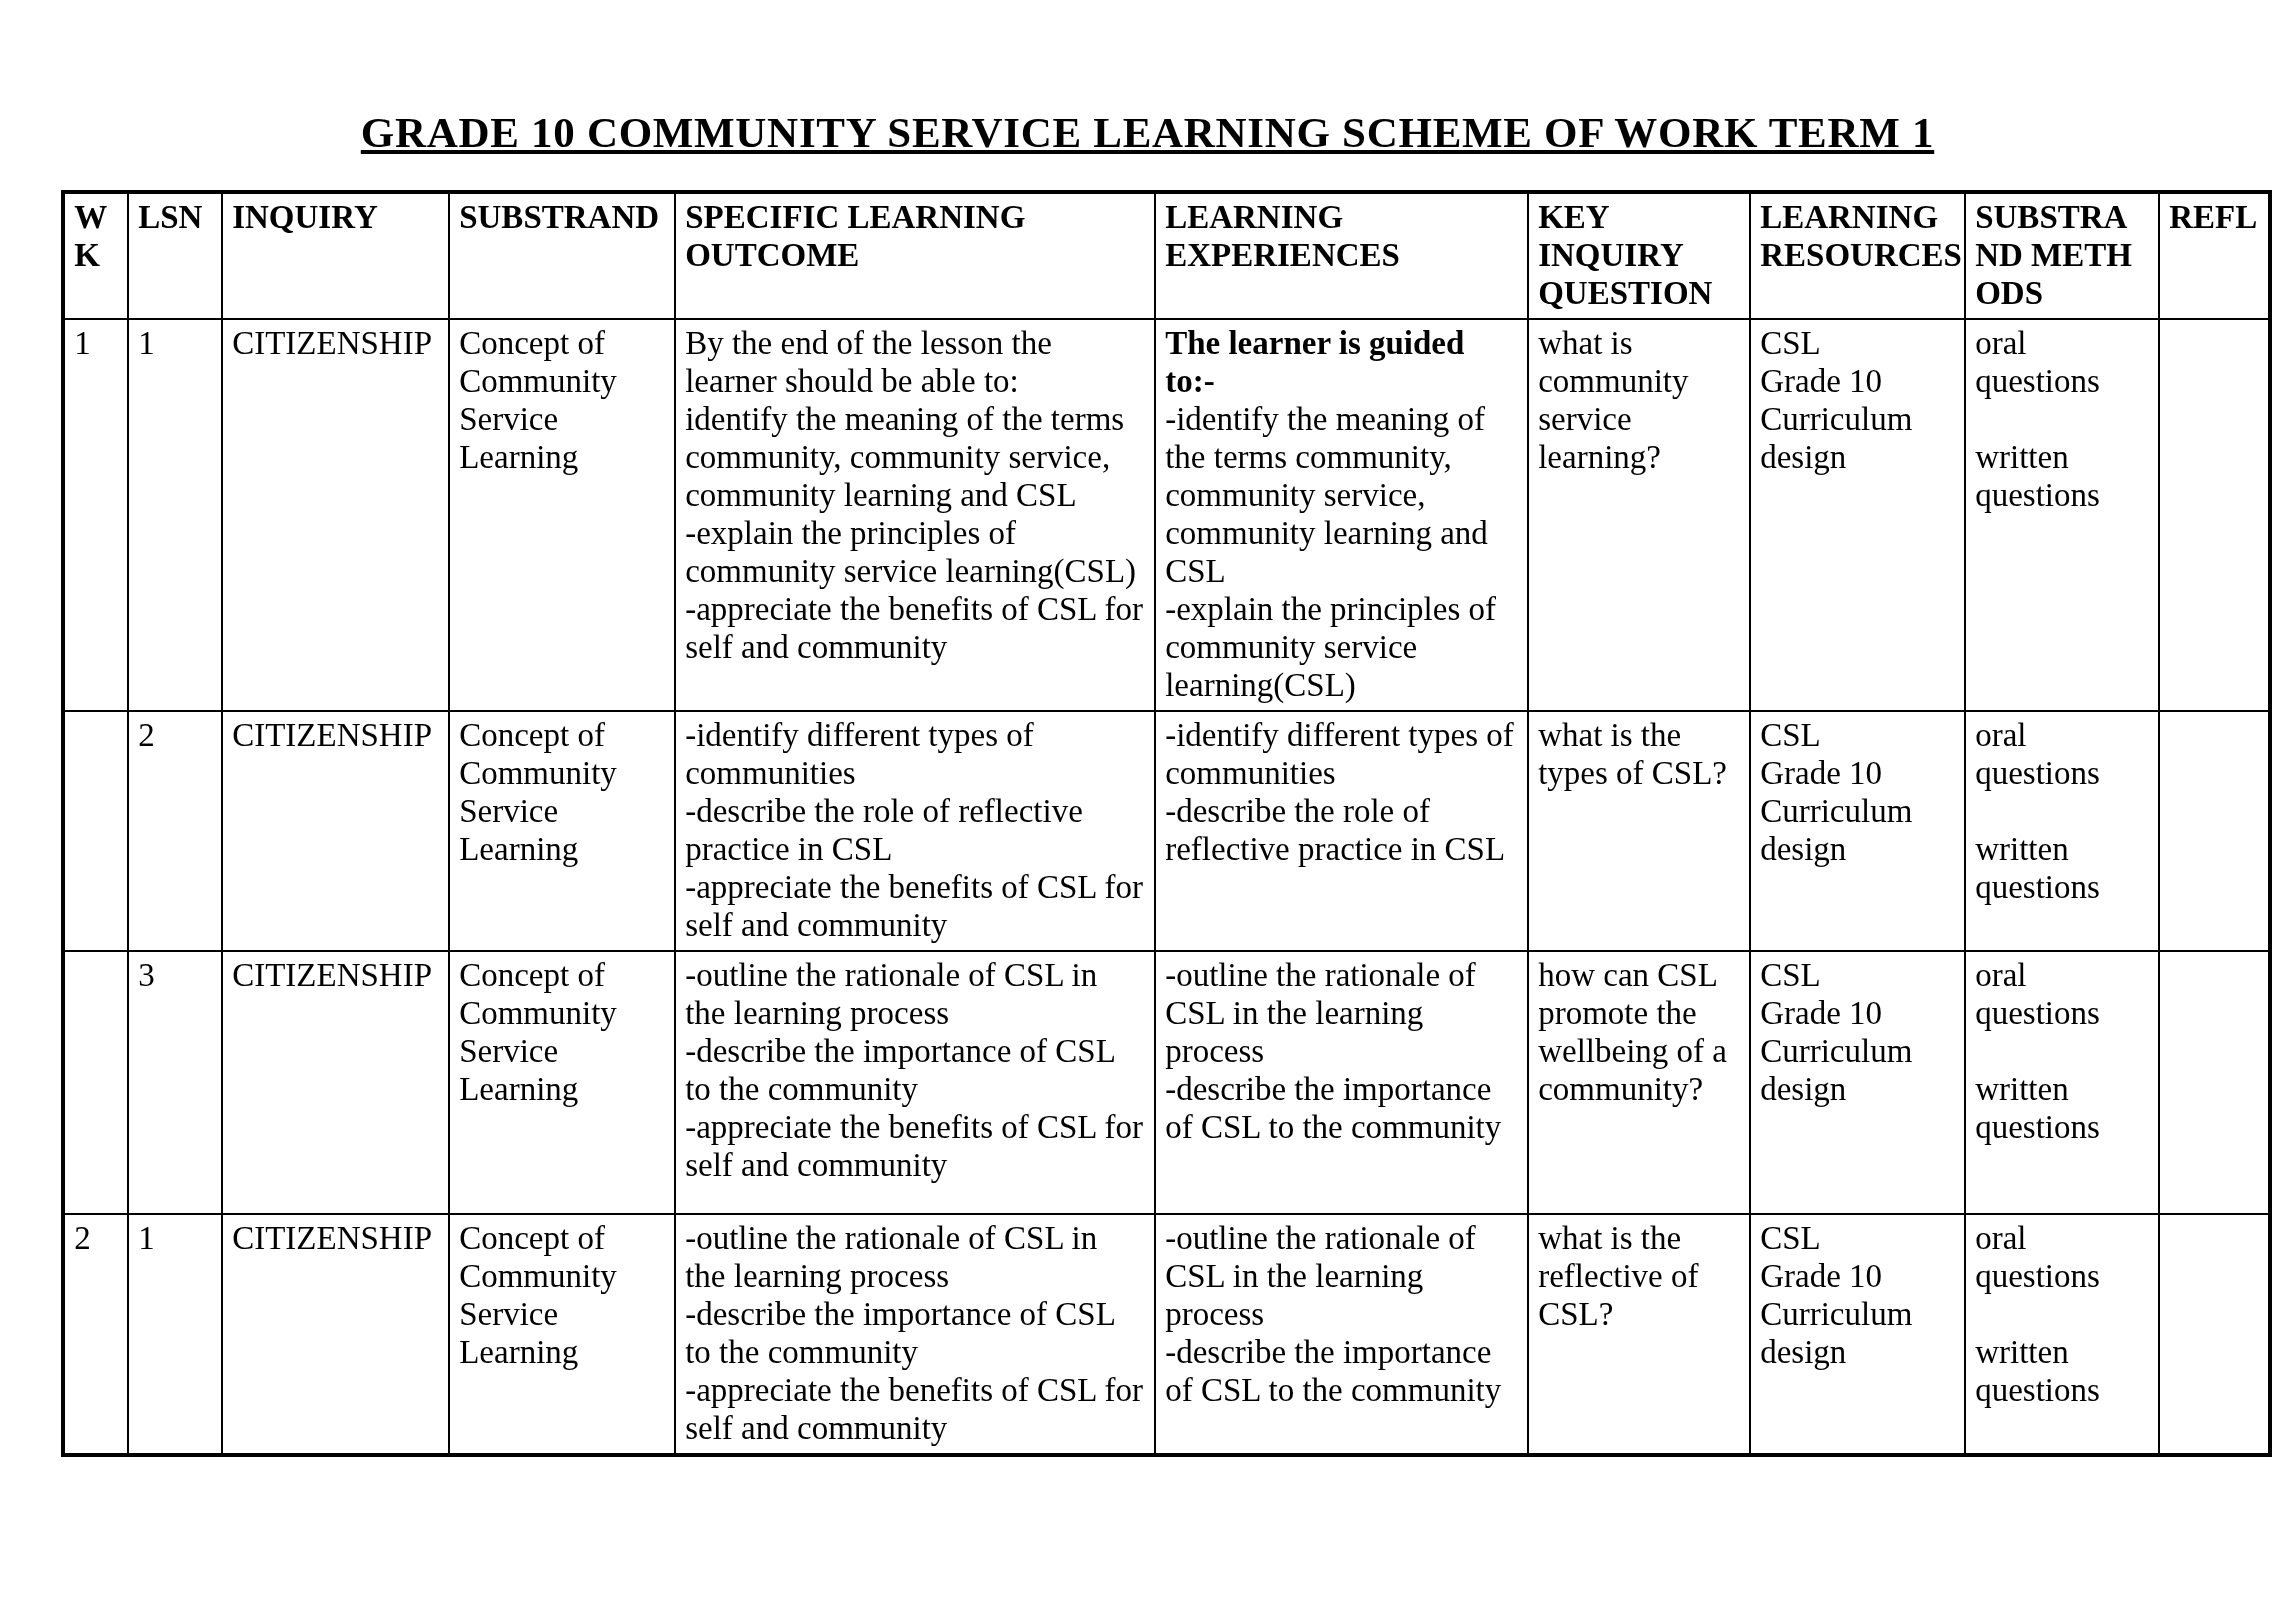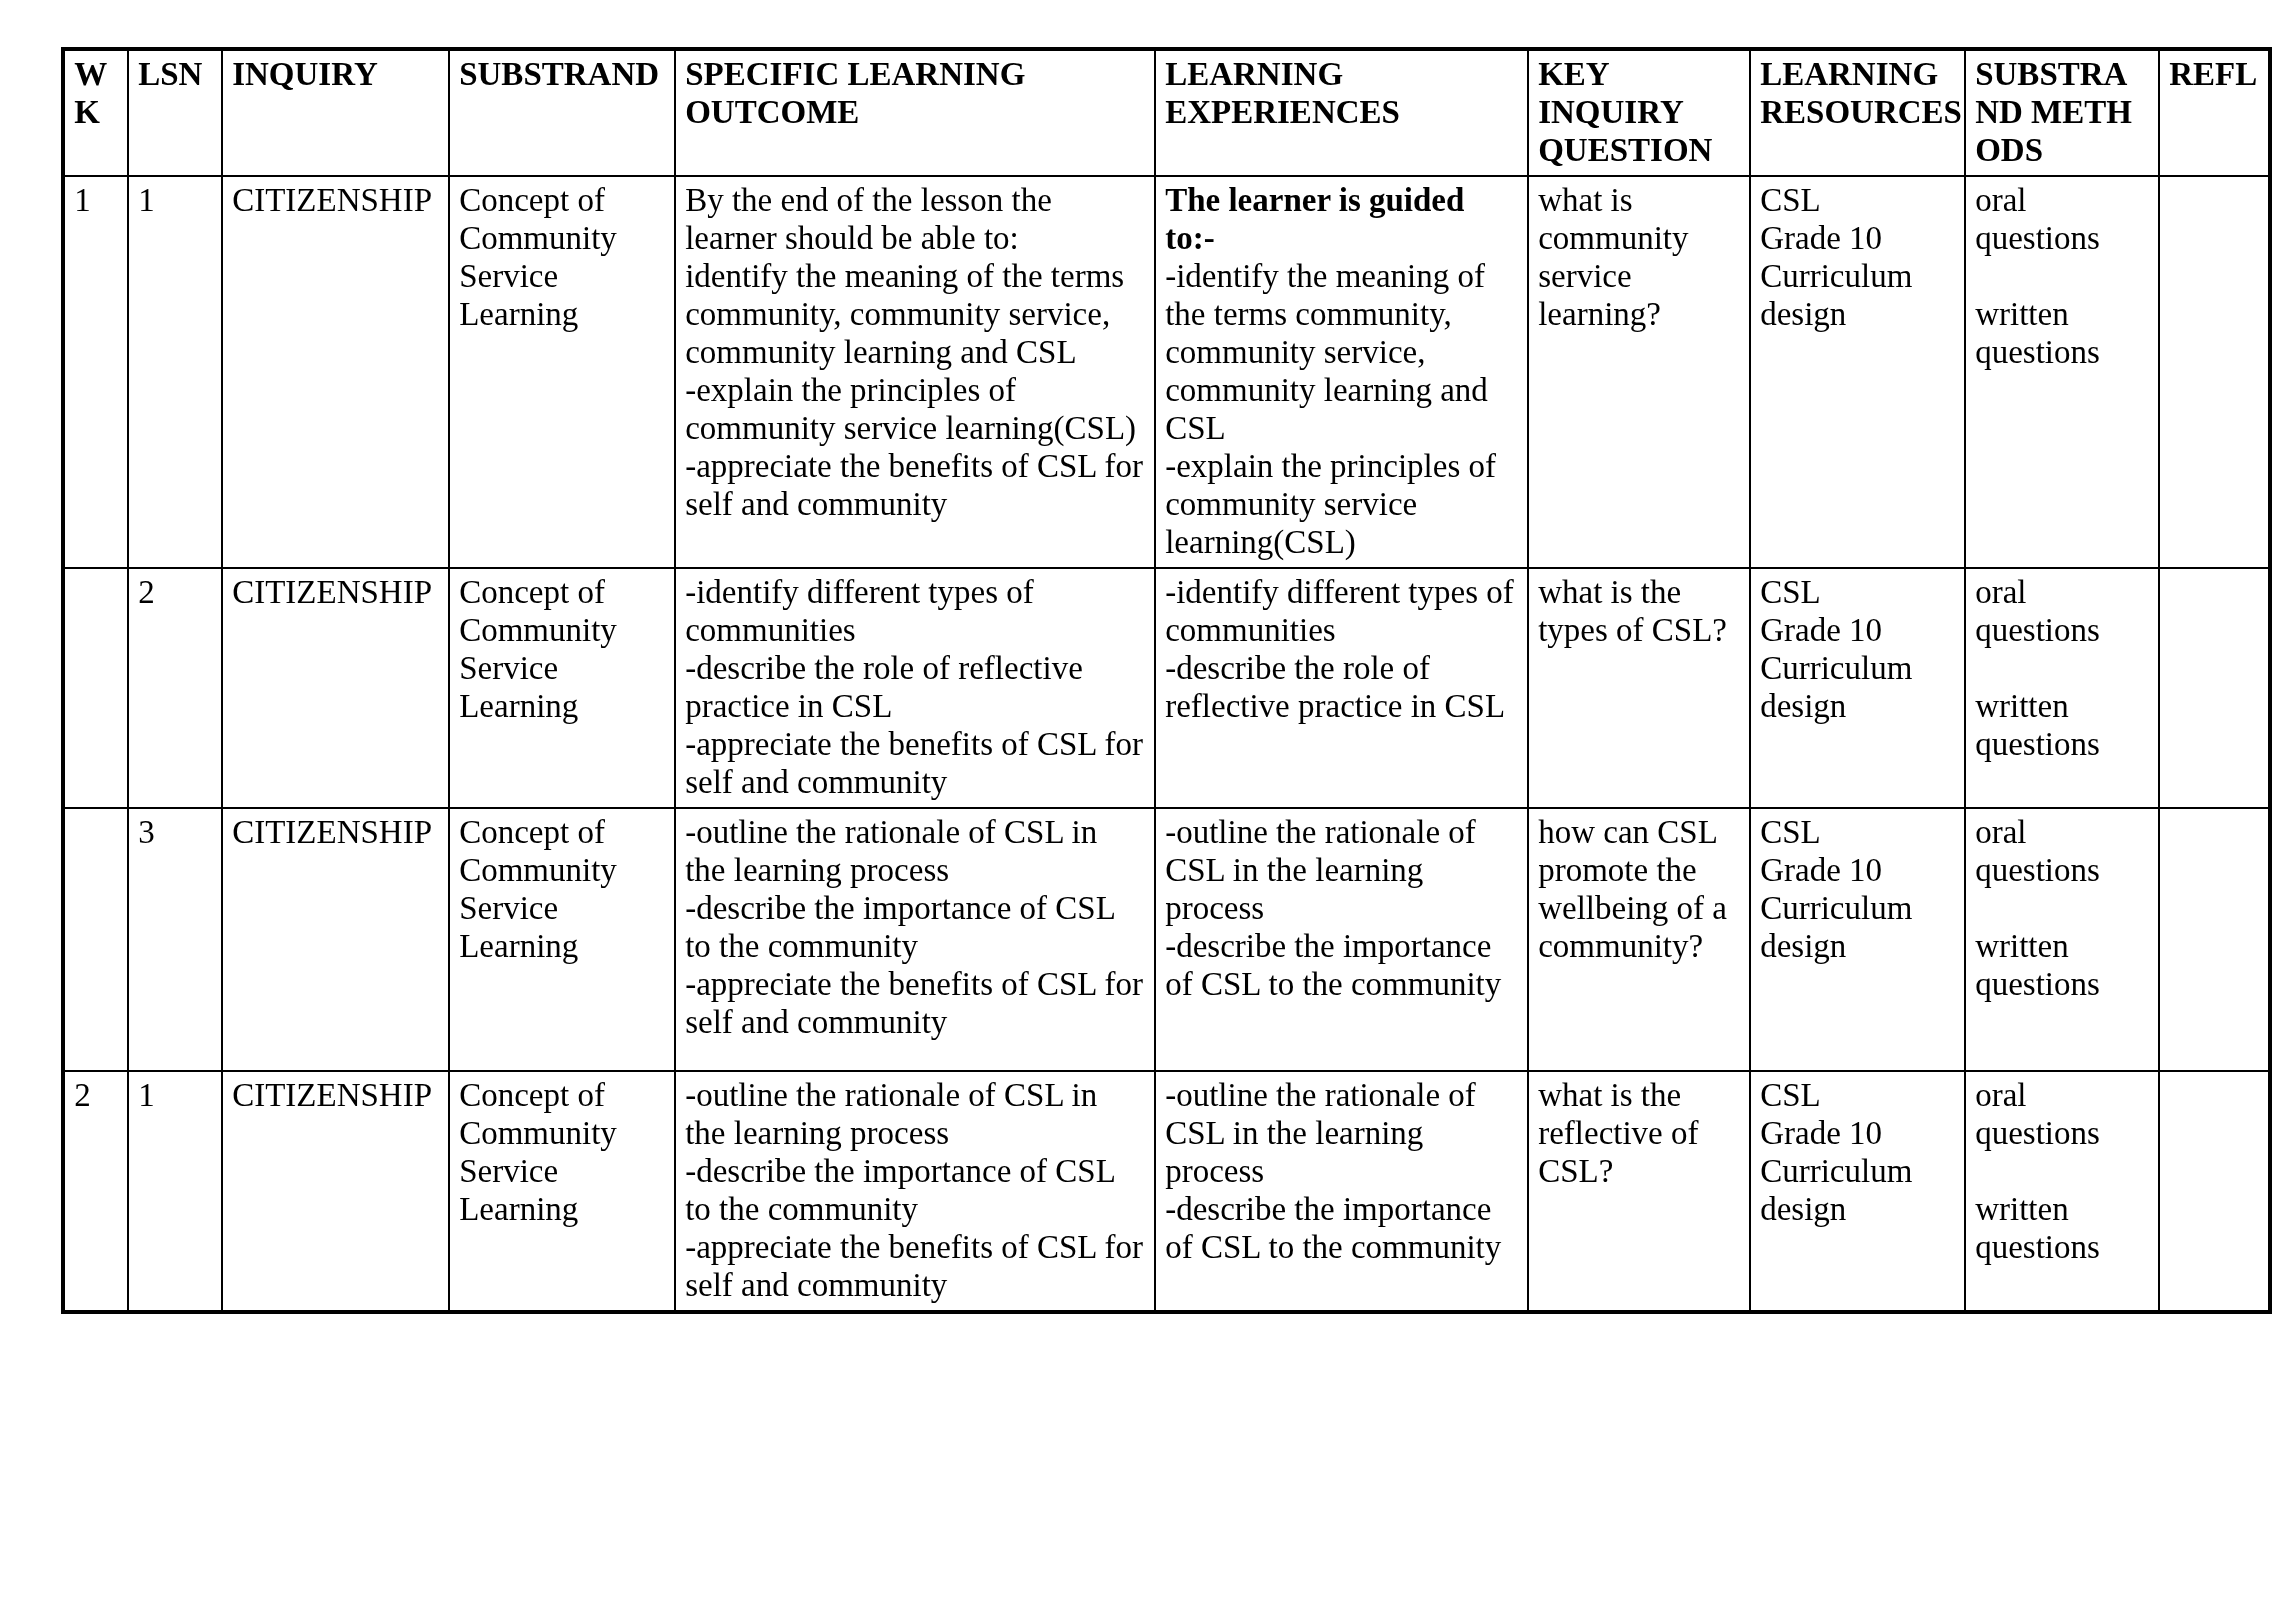--- a/index.html
+++ b/index.html
@@ -29,21 +29,21 @@
     margin: 23.6px 0 0 0;
     text-align: center;
     font-size: 33px;
     font-weight: bold;
     white-space: nowrap;
   }
   table.scheme {
     border-collapse: collapse;
     table-layout: fixed;
     width: 2208px;
-    margin: 47px 0 0 61px;
+    margin: 33px 0 0 61px;
     border: 4.6px solid #000;
   }
   .scheme th, .scheme td {
     border: 2.6px solid #000;
     vertical-align: top;
     text-align: left;
     padding: 5.2px 9.2px;
     font-size: 33px;
     line-height: 1.15;
     white-space: pre-line;
@@ -63,20 +63,21 @@
   tr.r0 { height: 374px; }
   tr.r1 { height: 228px; }
   tr.r2 { height: 263px; }
   tr.r3 { height: 224px; }
 </style>
 </head>
 <body>
 
 <div class="page">
 
+  <h1 class="title">GRADE 10 COMMUNITY SERVICE LEARNING SCHEME OF WORK TERM 1</h1>
 
 
   <table class="scheme">
     <colgroup>
       <col style="width:65px">
         <col style="width:94px">
         <col style="width:227px">
       <col style="width:226px">
         <col style="width:480px">
         <col style="width:373px">

